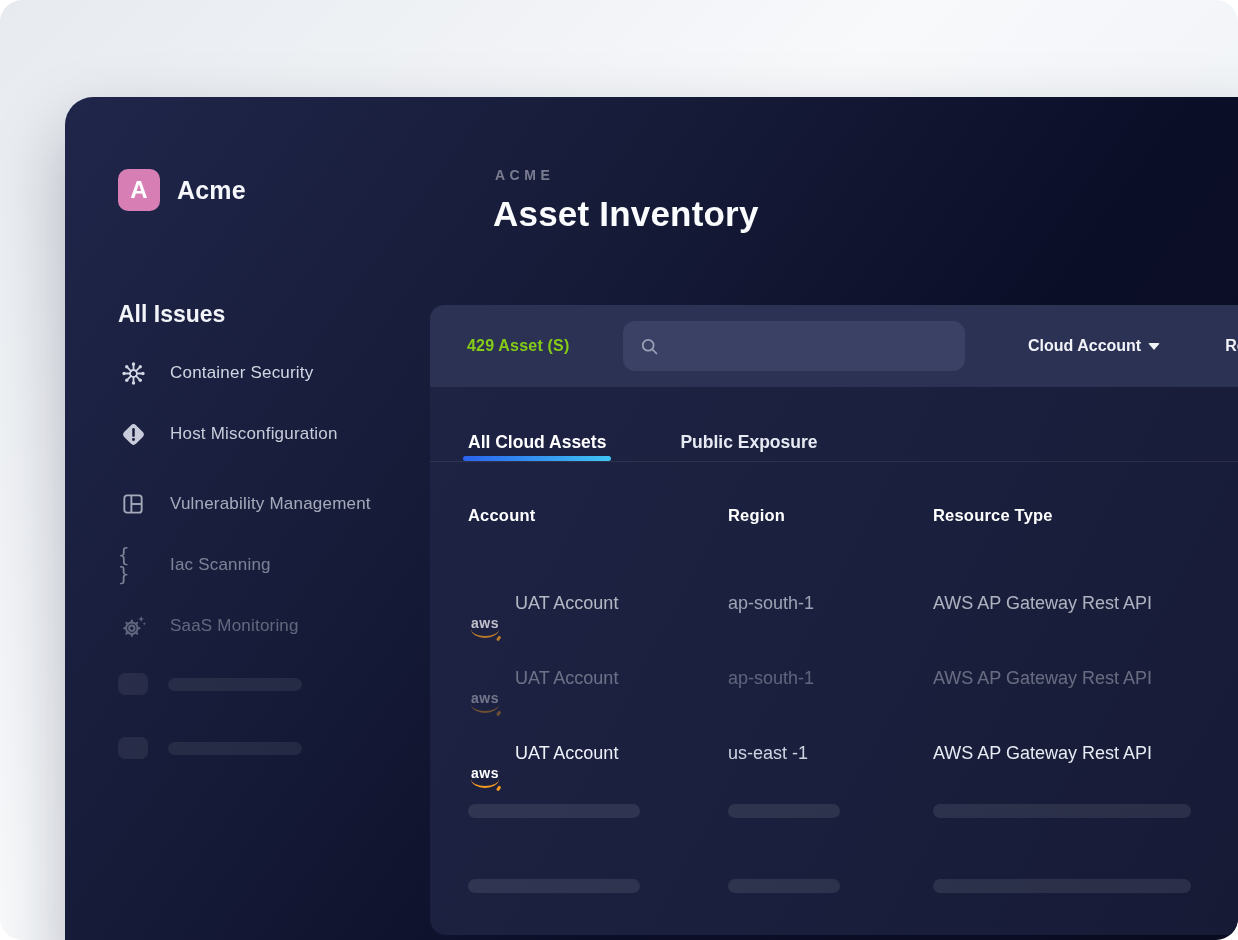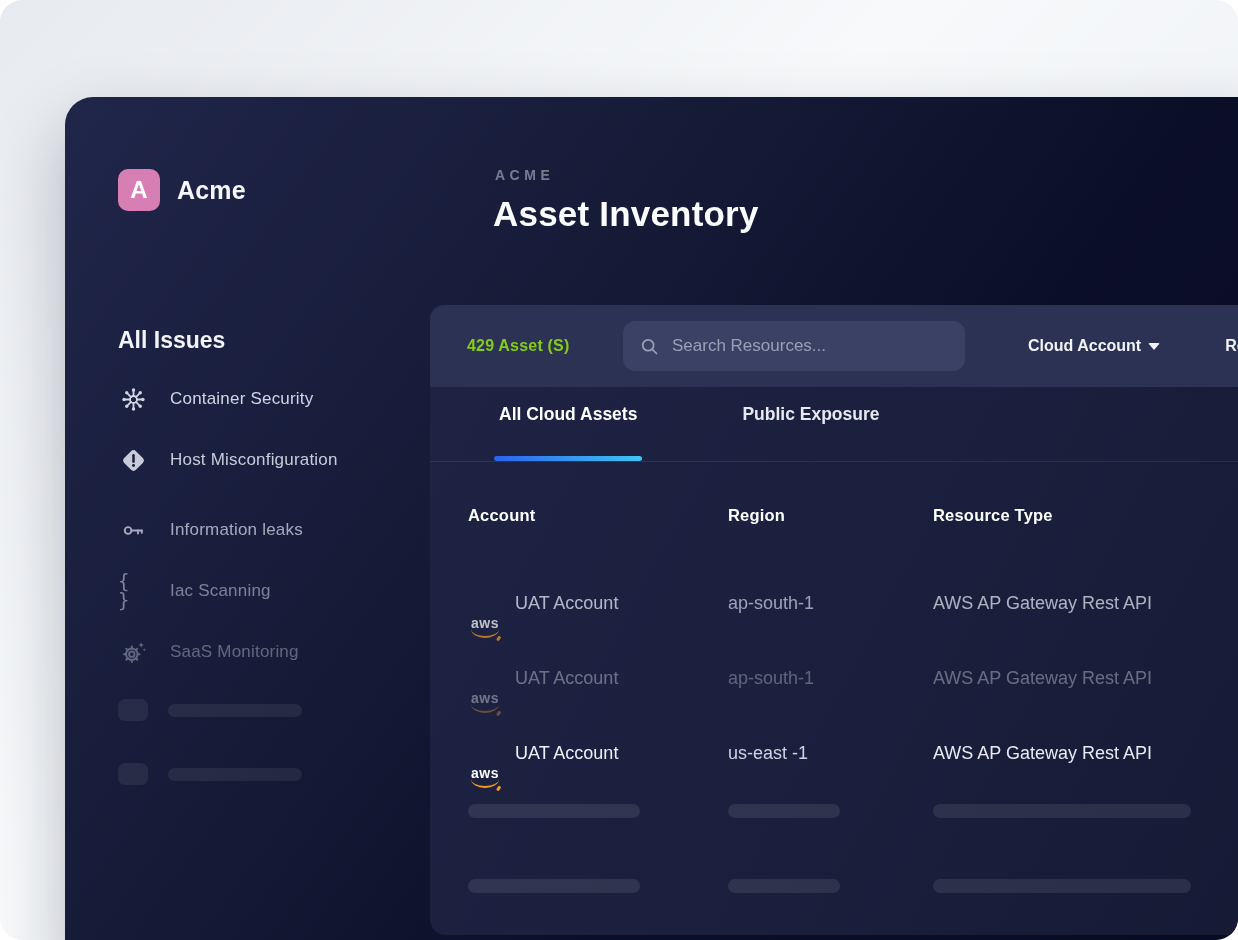--- a/index.html
+++ b/index.html
@@ -16,21 +16,21 @@
             box-shadow:0 30px 70px rgba(15,23,42,.28); }
 
   
   .sidebar { position:absolute; left:0; top:0; bottom:0; width:365px; padding:72px 36px 0 53px; }
   .brand { display:flex; align-items:center; gap:17px; height:42px; }
   .brand-logo { width:42px; height:42px; border-radius:10px; background:#d77fb4;
                 color:#fff; font-size:24px; font-weight:700; display:flex;
                 align-items:center; justify-content:center; }
   .brand-name { font-size:25px; font-weight:700; color:#f6f7fb; letter-spacing:.2px; }
 
-  .sidebar-heading { margin-top:115px; font-size:23px; font-weight:700; color:#f2f4f8; line-height:28px; }
+  .sidebar-heading { margin-top:89px; font-size:23px; font-weight:700; color:#f2f4f8; line-height:28px; }
 
   .nav { margin-top:30px; }
   .nav-item { display:flex; align-items:center; gap:22px; height:30px; margin-bottom:31px;
               color:#d2d6e3; cursor:pointer; }
   .nav-item .icon { width:30px; height:30px; display:flex; align-items:center; justify-content:center; }
   .nav-item .icon svg { display:block; }
   .nav-label { font-size:17px; letter-spacing:.2px; white-space:nowrap; }
   .nav-item:nth-child(1){ opacity:1; }
   .nav-item:nth-child(2){ opacity:.95; }
   .nav-item:nth-child(3){ opacity:.76;margin-top:40px; }
@@ -72,21 +72,21 @@
            border-top:7px solid #f2f4fa; border-radius:2px; }
 
   
   .panel-body { position:absolute; top:82px; left:0; right:0; bottom:0;
                 border-radius:0 0 16px 16px;
                 background:linear-gradient(118deg,#1e2344 0%,#1a1f3d 52%,#161a35 100%); }
 
   .tabs { display:flex; align-items:flex-end; gap:74px; height:75px; padding-left:38px;
           border-bottom:1px solid rgba(255,255,255,.08); }
   .tab { position:relative; font-size:17.5px; font-weight:700; color:#e7eaf3;
-         padding-bottom:36px; cursor:pointer; white-space:nowrap;margin-left:31px; }
+         padding-bottom:8px; cursor:pointer; white-space:nowrap; }
   .tab.active { color:#ffffff; }
   .tab.active .tab-underline { position:absolute; left:-5px; right:-5px; bottom:0; height:5px;
          border-radius:3px; background:linear-gradient(90deg,#2a63ee 0%,#3fc6f4 100%); }
 
   .table { padding-left:38px; }
   .trow { display:grid; grid-template-columns:260px 205px 1fr; align-items:center; }
   .thead { margin-top:40px; height:26px; }
   .th { font-size:16.5px; font-weight:700; color:#ffffff; letter-spacing:.2px; }
   .data-row { height:34px; margin-top:41px; cursor:pointer; }
   .data-row:first-of-type { margin-top:49px; }
@@ -155,32 +155,31 @@
           <span class="icon">
             <svg width="27" height="27" viewBox="0 0 24 24">
               <rect x="4.6" y="4.6" width="14.8" height="14.8" rx="3.4" transform="rotate(45 12 12)" fill="currentColor"></rect>
               <line x1="12" y1="7.4" x2="12" y2="13" stroke="#161b38" stroke-width="2.2" stroke-linecap="round"></line>
               <circle cx="12" cy="16.4" r="1.3" fill="#161b38"></circle>
             </svg>
           </span>
           <span class="nav-label">Host Misconfiguration</span>
         </div>
 
-
         <div class="nav-item">
           <span class="icon">
-            <svg width="27" height="27" viewBox="0 0 24 24" fill="none" stroke="currentColor" stroke-width="1.7" stroke-linecap="round" stroke-linejoin="round">
-              <circle cx="7.2" cy="12" r="3"></circle>
-              <path d="M10.2 12h9.2"></path>
-              <path d="M16 12v2.6"></path>
-              <path d="M19.4 12v2"></path>
+            <svg width="26" height="26" viewBox="0 0 24 24" fill="none" stroke="currentColor" stroke-width="1.7" stroke-linejoin="round">
+              <rect x="4" y="4" width="16" height="16" rx="2.5"></rect>
+              <line x1="10.5" y1="4" x2="10.5" y2="20"></line>
+              <line x1="10.5" y1="12" x2="20" y2="12"></line>
             </svg>
           </span>
-          <span class="nav-label">Information leaks</span>
-        </div>
+          <span class="nav-label">Vulnerability Management</span>
+        </div>
+
 
         <div class="nav-item">
           <span class="icon braces-glyph">{ }</span>
           <span class="nav-label">Iac Scanning</span>
         </div>
 
         <div class="nav-item">
           <span class="icon">
             <svg width="27" height="27" viewBox="0 0 24 24" fill="none" stroke="currentColor" stroke-width="1.7" stroke-linecap="round">
               <circle cx="10.5" cy="13.5" r="2.4"></circle>
@@ -219,21 +218,20 @@
     <div class="content">
 
       <div class="toolbar">
         <div class="asset-count">429 Asset (S)</div>
 
         <div class="searchbox">
           <svg width="21" height="21" viewBox="0 0 24 24" fill="none" stroke="#9aa0b5" stroke-width="2" stroke-linecap="round">
             <circle cx="10.5" cy="10.5" r="6.2"></circle>
               <line x1="15.2" y1="15.2" x2="20" y2="20"></line>
           </svg>
-          <input type="text" placeholder="Search Resources..." style="">
         </div>
 
         <div class="filter filter-cloud">
           <span>Cloud Account</span>
           <span class="caret"></span>
         </div>
 
         <div class="filter filter-re">
           <span>Re</span>
         </div>

